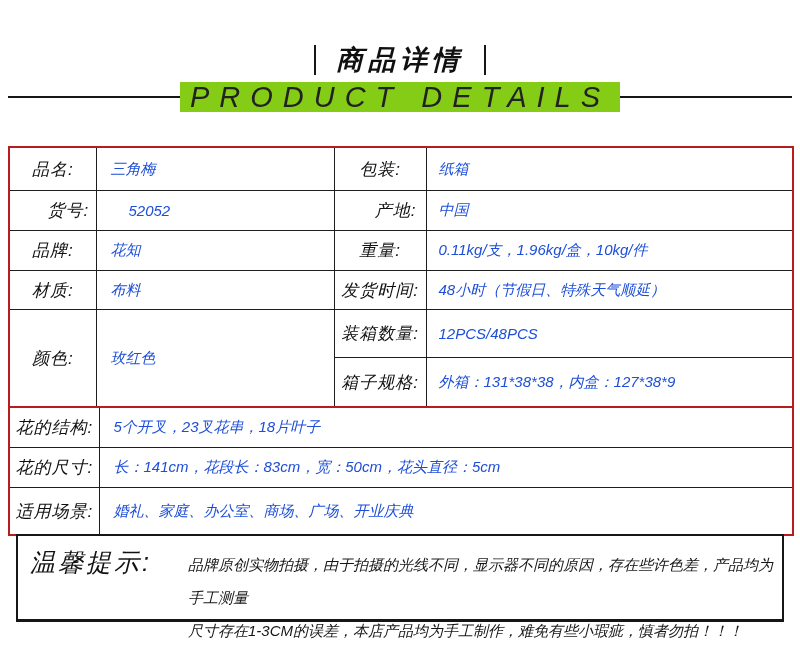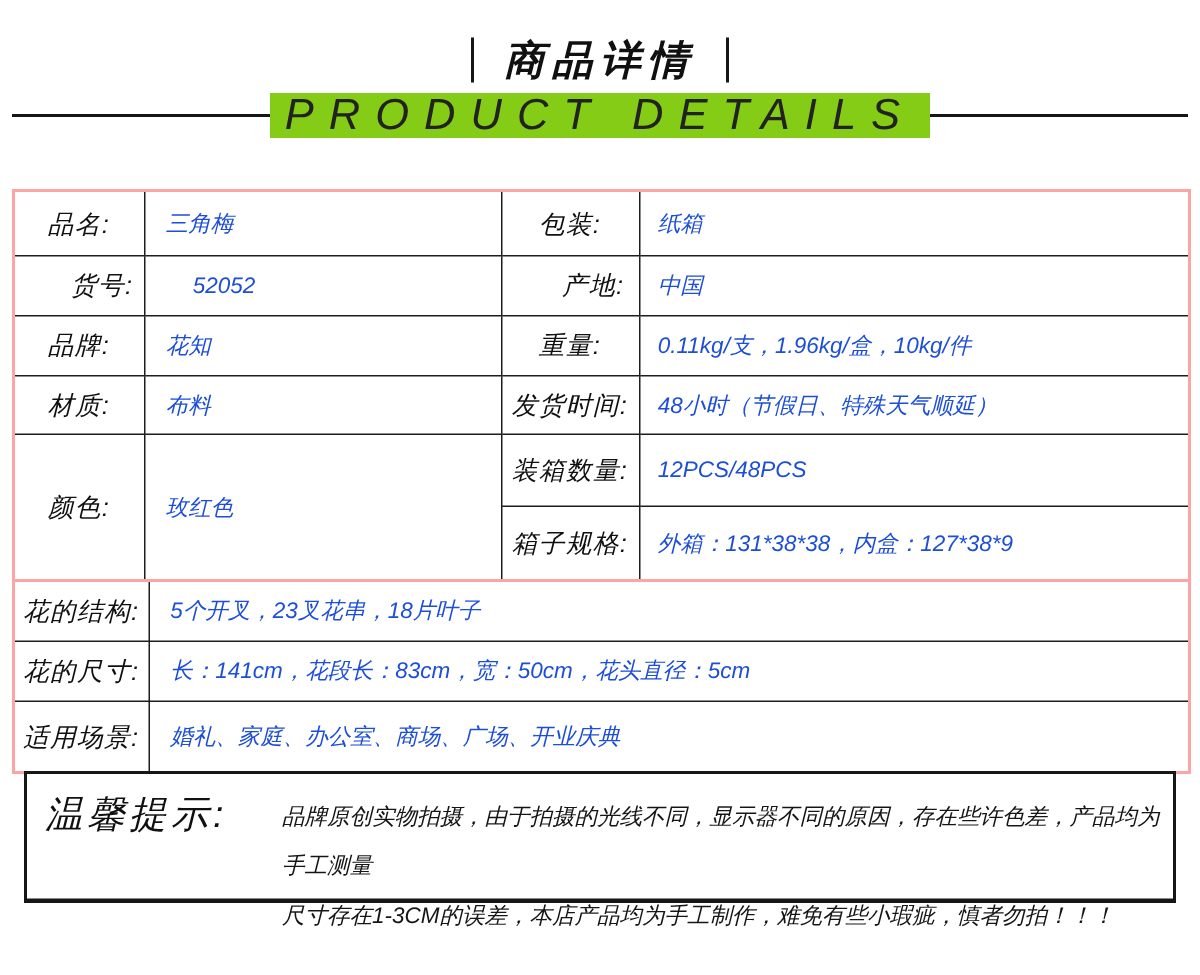--- a/index.html
+++ b/index.html
@@ -6,21 +6,21 @@
   body {
     width:800px; height:650px; overflow:hidden;
     background:#ffffff; color:#141414;
     font-family:"Liberation Sans","DejaVu Sans",sans-serif;
     font-style:italic;
   }
   .page { width:800px; height:650px; position:relative; }
 
   
   .cn-row {
-    margin-top:24px; height:32px;
+    margin-top:44px; height:32px;
     display:flex; align-items:center; justify-content:center; gap:20px;
   }
   .vbar { width:2px; height:30px; background:#161616; }
   .cn-text {
     font-size:27px; font-weight:bold; letter-spacing:5px; color:#101010;
   }
   .en-row { position:relative; margin:6px 8px 0 8px; height:30px; }
   .en-line {
     position:absolute; left:0; right:0; top:14px;
     border-top:2px solid #161616;
@@ -33,21 +33,21 @@
   }
 
   
   .tables { margin:34px 8px 0 8px; }
   table {
     border-collapse:collapse; table-layout:fixed; width:784px;
     font-style:italic;
   }
   table.t2, .tips { margin-top:-2px; }
   td { border:1px solid #1d1d1d; overflow:hidden; }
-  table { border:2px solid #fca5a5; }
+  table { border:2px solid #b91c1c; }
   td.lbl {
     text-align:center; font-size:17px; letter-spacing:1px;
     color:#101010; white-space:nowrap;
   }
   td.val {
     font-size:15px; padding-left:14px; color:#1d4ed8; white-space:nowrap;
   }
   .t1 td.val.right { padding-left:12px; }
   tr.r1 td { height:40px; }
   tr.r2 td { height:37px;padding-left:32px; }

